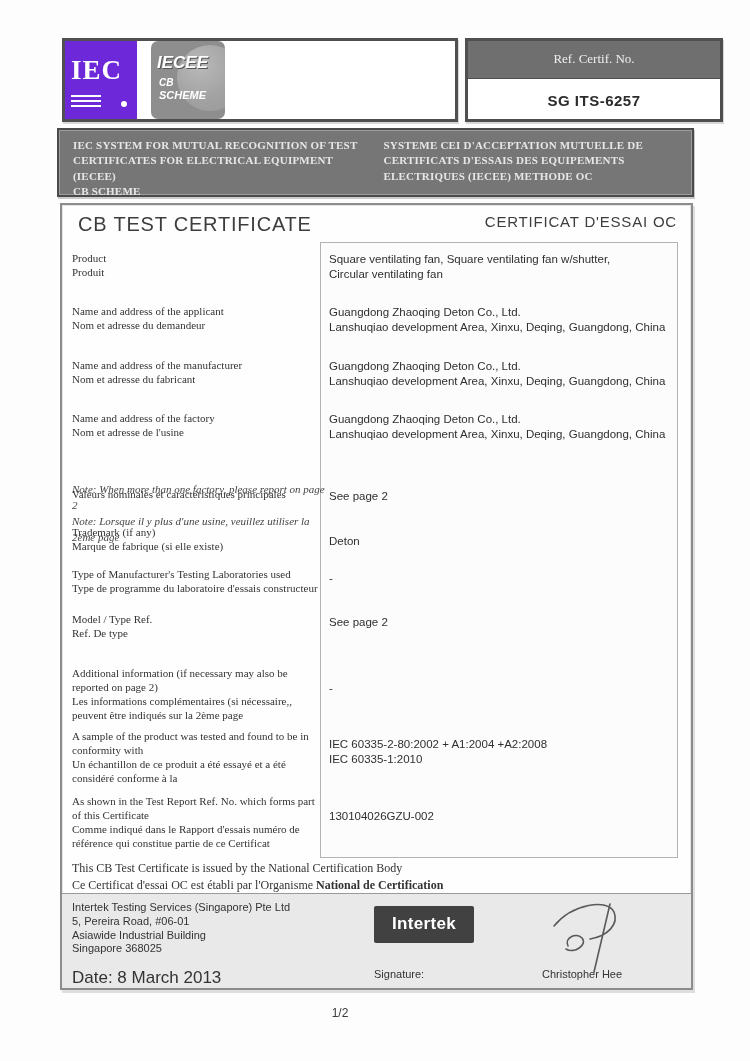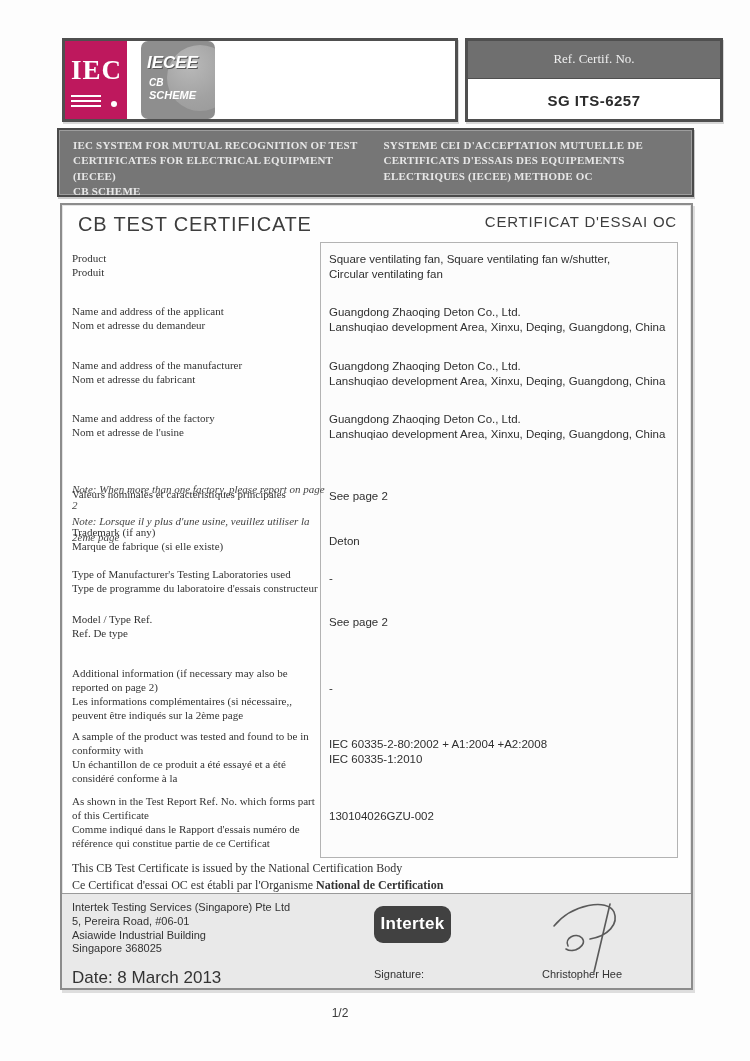--- a/index.html
+++ b/index.html
@@ -10,21 +10,21 @@
   }
   .pre { white-space:pre-line; }
 
   
   .hdr-left {
     position:absolute; left:62px; top:38px; width:396px; height:84px;
     border:3px solid #4f4f4f; background:#fff; display:flex;
     box-shadow:1px 2px 0 rgba(0,0,0,.15);
   }
   .iec-panel {
-    width:62px; background:#be185d; position:relative; color:#fff;
+    width:72px; background:#6d28d9; position:relative; color:#fff;
   }
   .iec-text {
     font-family:"Liberation Serif", serif; font-weight:bold;
     font-size:27px; letter-spacing:1px; position:absolute; top:14px; left:6px;
   }
   .iec-lines { position:absolute; left:6px; bottom:12px; }
   .iec-lines div { width:30px; height:2px; background:#fff; margin-top:3px; }
   .iec-dot { position:absolute; right:10px; bottom:12px; width:6px; height:6px; border-radius:50%; background:#fff; }
   .logo-gap { width:14px; background:#fff; }
   .iecee-panel {
@@ -109,22 +109,22 @@
     border-top:1px solid #9a9a9a;
   }
   .footer-band {
     position:absolute; left:0; top:689px; width:100%; height:94px;
     background:#e9e9e9;
   }
   .ncb-address {
     position:absolute; left:10px; top:7px; font-size:11px; line-height:1.25; color:#333;
   }
   .intertek-logo {
-    position:absolute; left:312px; top:12px; width:77px; height:37px;
-    background:#414141; border-radius:9px; color:#fff; text-align:center;
+    position:absolute; left:312px; top:12px; width:100px; height:37px;
+    background:#414141; border-radius:2px; color:#fff; text-align:center;
     font-size:17px; font-weight:bold; line-height:36px; letter-spacing:.3px;
   }
   .signature-svg { position:absolute; left:462px; top:2px; }
   .date-label { position:absolute; left:10px; top:74px; font-size:17px; color:#333; }
   .sig-label { position:absolute; left:312px; top:74px; font-size:11px; color:#333; }
   .signatory { position:absolute; left:480px; top:74px; font-size:11px; color:#333; }
 
   .page-number {
     position:absolute; left:300px; top:1006px; width:80px; text-align:center;
     font-size:12px; color:#3a3a3a;

